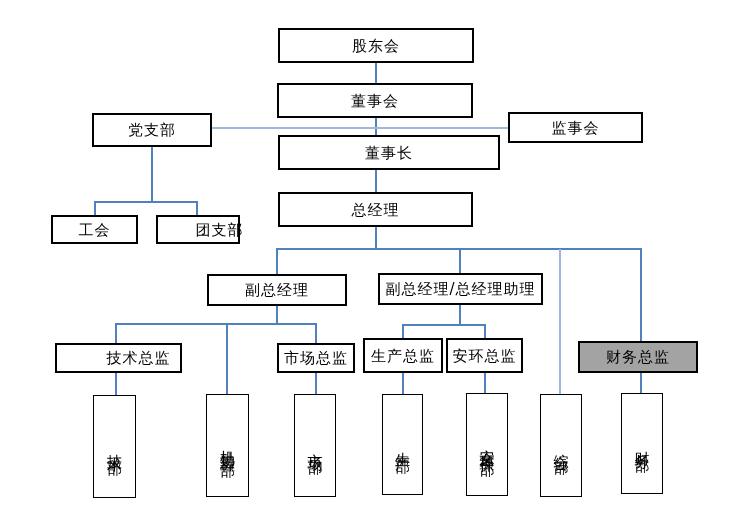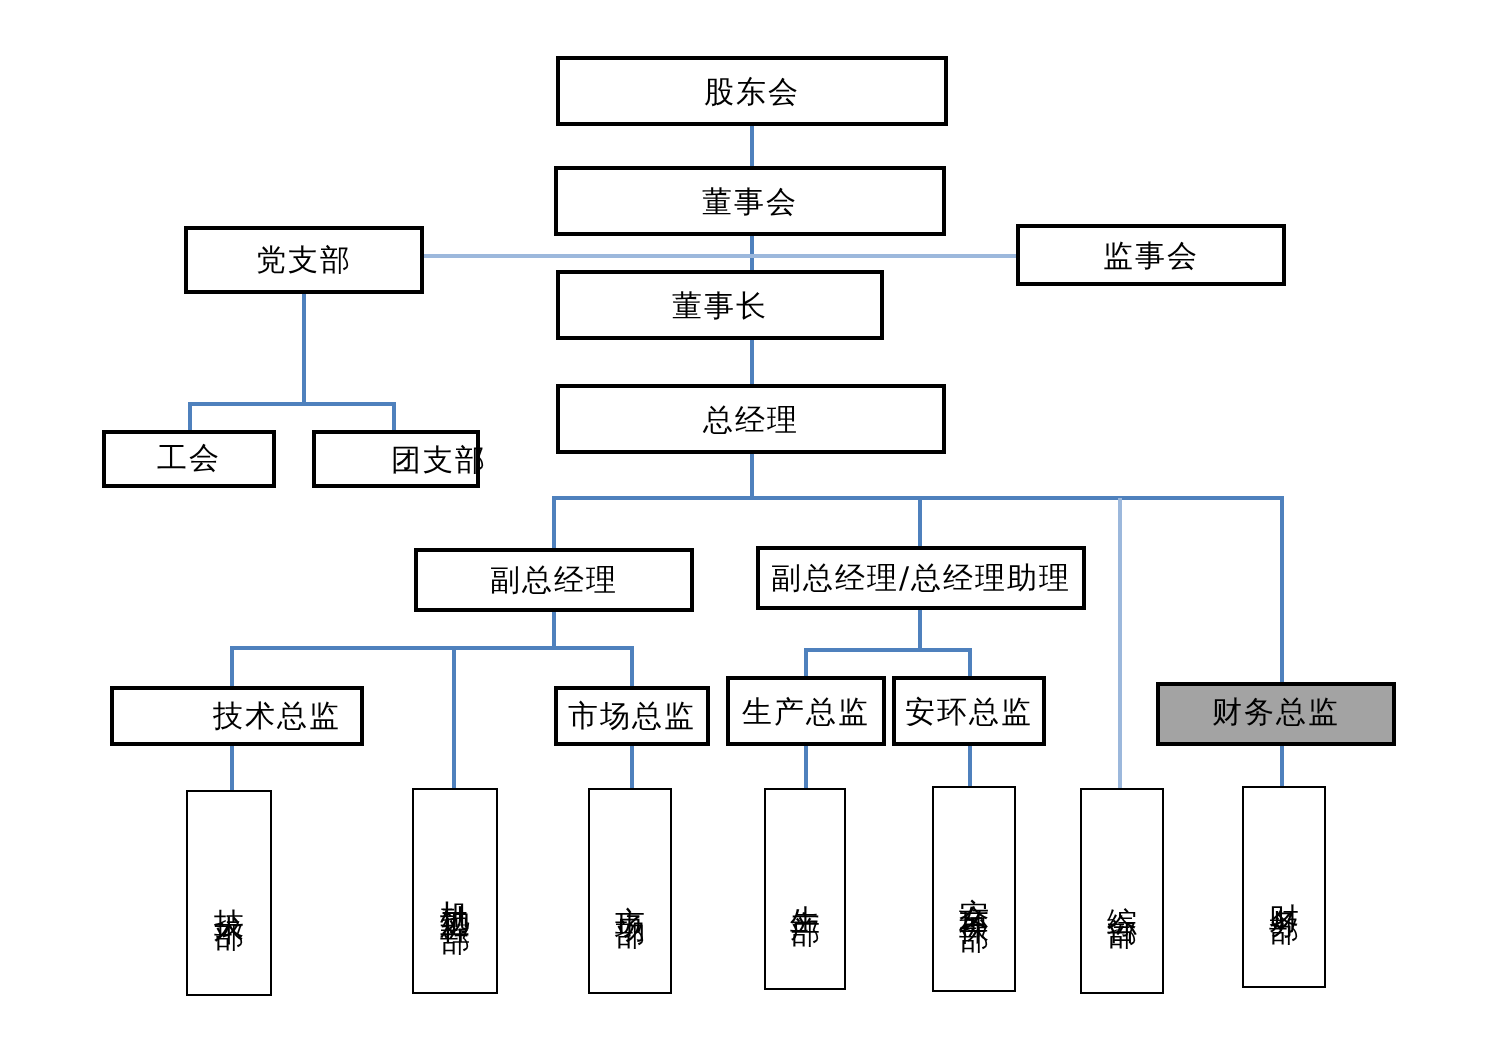--- a/index.html
+++ b/index.html
@@ -70,23 +70,23 @@
     <div class="connector" style="left: 559px; top: 249px; width: 2px; height: 145px; background: rgb(156, 184, 220);"></div>
     <div class="connector" style="left: 115px; top: 373px; width: 2px; height: 22px; background: rgb(79, 129, 189);"></div>
     <div class="connector" style="left: 315px; top: 373px; width: 2px; height: 21px; background: rgb(79, 129, 189);"></div>
     <div class="connector" style="left: 402px; top: 373px; width: 2px; height: 21px; background: rgb(79, 129, 189);"></div>
     <div class="connector" style="left: 484px; top: 373px; width: 2px; height: 20px; background: rgb(79, 129, 189);"></div>
     <div class="connector" style="left: 640px; top: 373px; width: 2px; height: 20px; background: rgb(79, 129, 189);"></div>
     <div class="node" style="left: 278px; top: 28px; width: 196px; height: 35px; border-color: rgb(0, 0, 0); background: rgb(255, 255, 255); color: rgb(0, 0, 0);">股东会</div>
     <div class="node" style="left: 277px; top: 83px; width: 196px; height: 35px; border-color: rgb(0, 0, 0); background: rgb(255, 255, 255); color: rgb(0, 0, 0);">董事会</div>
     <div class="node" style="left: 92px; top: 113px; width: 120px; height: 34px; border-color: rgb(0, 0, 0); background: rgb(255, 255, 255); color: rgb(0, 0, 0);">党支部</div>
     <div class="node" style="left: 508px; top: 112px; width: 135px; height: 31px; border-color: rgb(0, 0, 0); background: rgb(255, 255, 255); color: rgb(0, 0, 0);">监事会</div>
-    <div class="node" style="left: 278px; top: 135px; width: 164px; height: 35px; border-color: rgb(0, 0, 0); background: rgb(255, 255, 255); color: rgb(0, 0, 0);">董事长</div>
+    <div class="node" style="left: 278px; top: 135px; width: 222px; height: 35px; border-color: rgb(0, 0, 0); background: rgb(255, 255, 255); color: rgb(0, 0, 0);">董事长</div>
     <div class="node" style="left: 278px; top: 192px; width: 195px; height: 35px; border-color: rgb(0, 0, 0); background: rgb(255, 255, 255); color: rgb(0, 0, 0); text-align: center;">总经理</div>
-    <div class="node" style="left: 51px; top: 215px; width: 87px; height: 29px; border-color: rgb(0, 0, 0); background: rgb(255, 255, 255); color: rgb(0, 0, 0); font-family: Liberation Serif, serif;">工会</div>
+    <div class="node" style="left: 51px; top: 215px; width: 87px; height: 29px; border-color: rgb(0, 0, 0); background: rgb(255, 255, 255); color: rgb(0, 0, 0);">工会</div>
     <div class="node" style="left: 156px; top: 215px; width: 84px; height: 29px; border-color: rgb(0, 0, 0); background: rgb(255, 255, 255); color: rgb(0, 0, 0); padding-left: 43px;">团支部</div>
     <div class="node" style="left: 207px; top: 274px; width: 140px; height: 32px; border-color: rgb(0, 0, 0); background: rgb(255, 255, 255); color: rgb(0, 0, 0);">副总经理</div>
     <div class="node" style="left: 378px; top: 273px; width: 165px; height: 32px; border-color: rgb(0, 0, 0); background: rgb(255, 255, 255); color: rgb(0, 0, 0);">副总经理/总经理助理</div>
     <div class="node" style="left: 55px; top: 343px; width: 127px; height: 30px; border-color: rgb(0, 0, 0); background: rgb(255, 255, 255); color: rgb(0, 0, 0); padding-left: 40px;">技术总监</div>
     <div class="node" style="left: 277px; top: 343px; width: 78px; height: 30px; border-color: rgb(0, 0, 0); background: rgb(255, 255, 255); color: rgb(0, 0, 0);">市场总监</div>
     <div class="node" style="left: 363px; top: 338px; width: 80px; height: 35px; border-color: rgb(0, 0, 0); background: rgb(255, 255, 255); color: rgb(0, 0, 0);">生产总监</div>
     <div class="node" style="left: 446px; top: 338px; width: 77px; height: 35px; border-color: rgb(0, 0, 0); background: rgb(255, 255, 255); color: rgb(0, 0, 0);">安环总监</div>
     <div class="node" style="left: 578px; top: 341px; width: 120px; height: 32px; border-color: rgb(0, 0, 0); background: #a3a3a3; color: rgb(0, 0, 0); font-family: Liberation Serif, serif;">财务总监</div>
     <div class="node vertical" style="left: 93px; top: 395px; width: 43px; height: 103px; border-color: rgb(0, 0, 0); background: rgb(255, 255, 255); color: rgb(0, 0, 0);">技术部</div>
     <div class="node vertical" style="left: 206px; top: 394px; width: 43px; height: 103px; border-color: rgb(0, 0, 0); background: rgb(255, 255, 255); color: rgb(0, 0, 0);">机动工程部</div>

